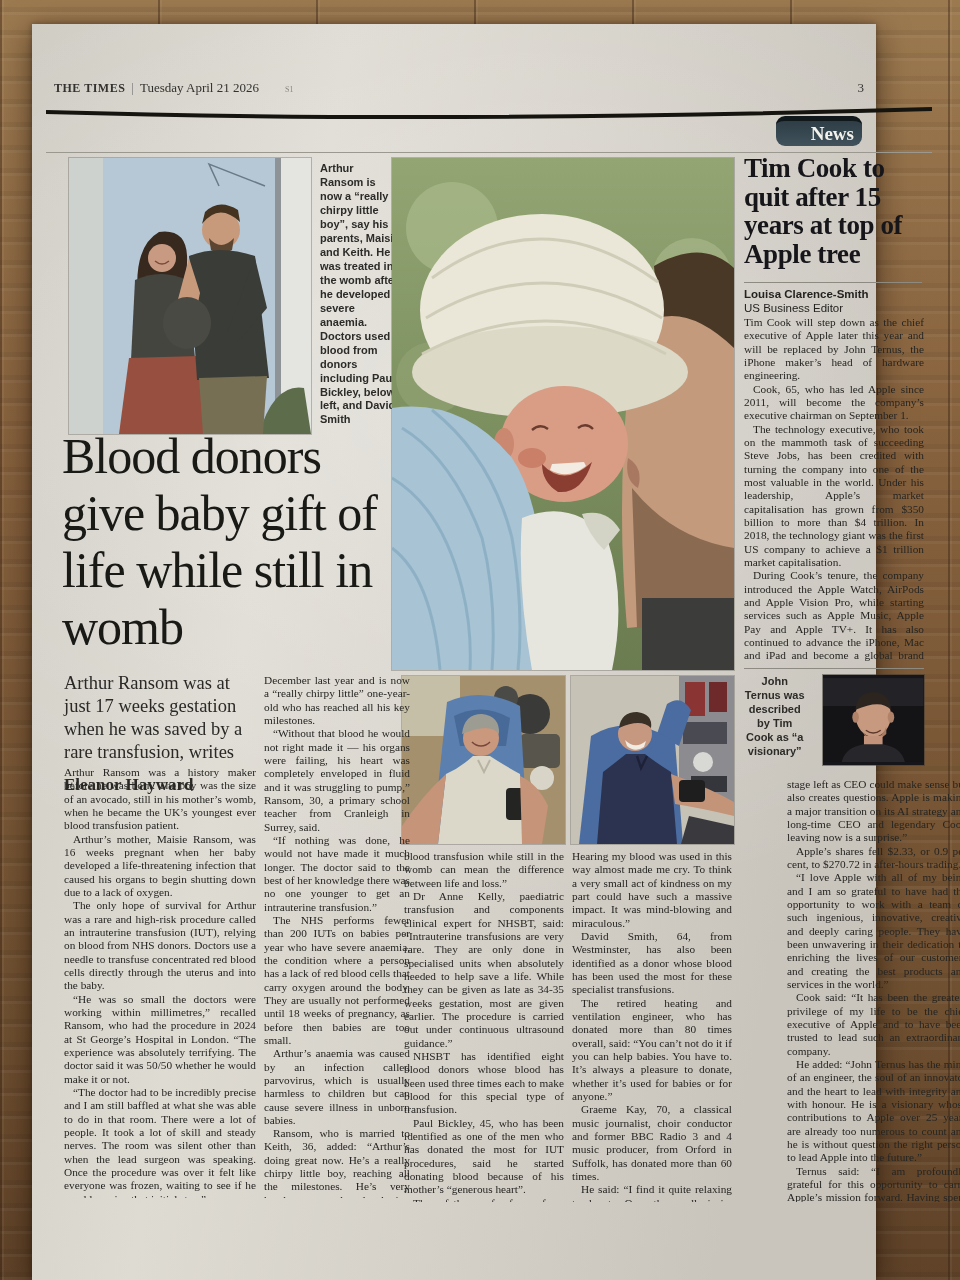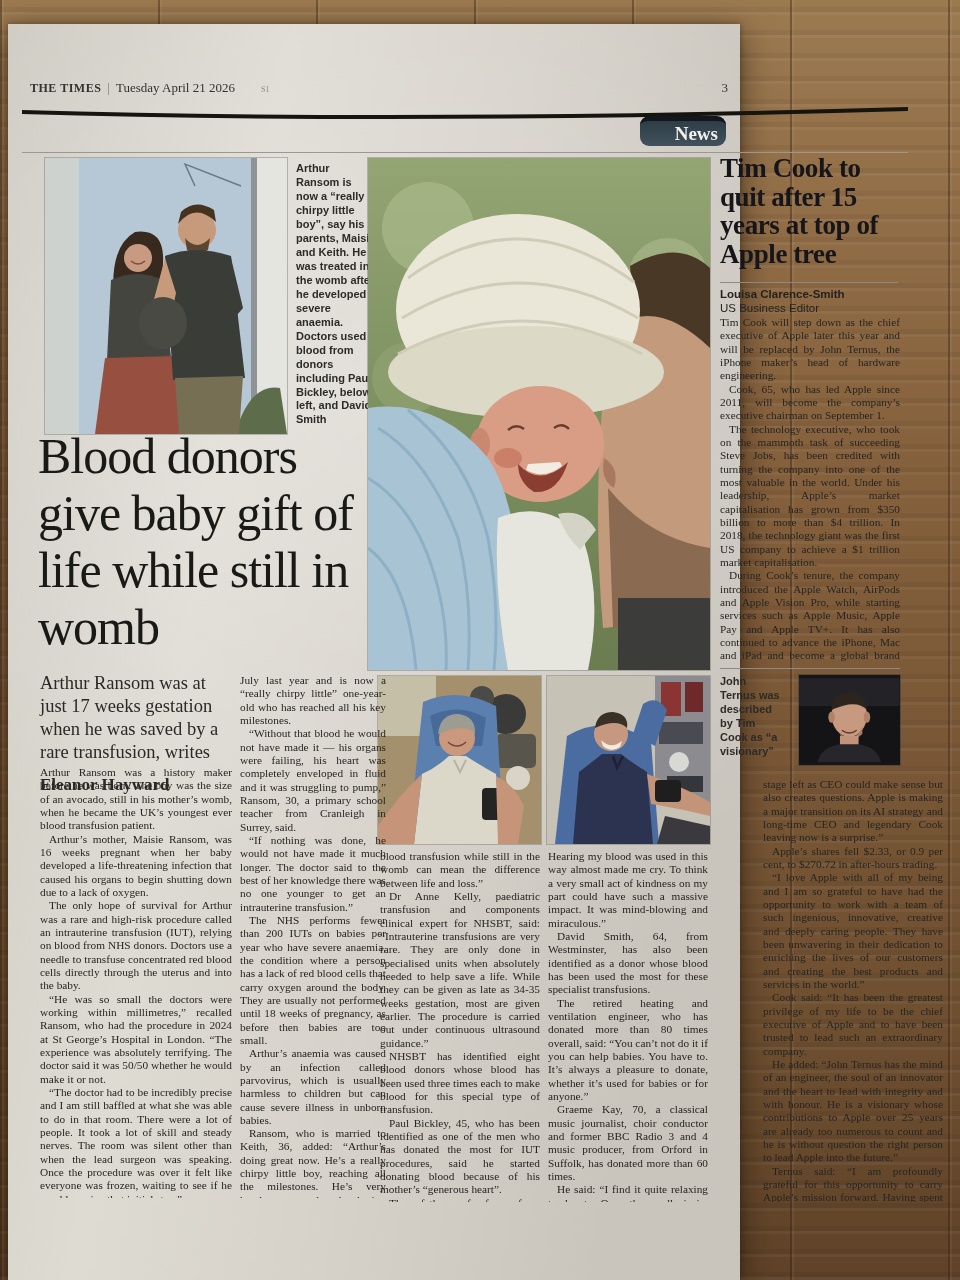--- a/index.html
+++ b/index.html
@@ -7,21 +7,21 @@
   body{
     background-color:#7a5737;
     background-image:
       repeating-linear-gradient(90deg, rgba(50,28,14,.38) 0 2px, rgba(255,255,255,.05) 2px 4px, transparent 4px 158px),
       repeating-linear-gradient(0deg, rgba(255,255,255,.045) 0 3px, rgba(0,0,0,.05) 3px 8px, transparent 8px 23px),
       linear-gradient(180deg, #9c7a50, #86613d 35%, #6e4f30 80%, #5f4228);
     font-family:"Liberation Serif", serif;
     position:relative;
   }
   .sheet{
-    position:absolute; left:8px; top:24px; width:732px; height:1256px;
+    position:absolute; left:32px; top:24px; width:844px; height:1256px;
     background:
       radial-gradient(120% 60% at 50% 30%, rgba(255,255,255,.25), rgba(0,0,0,0) 70%),
       linear-gradient(100deg, #cfccc4, #dedbd3 30%, #d6d2ca 55%, #c9c5bd 85%),
       #d6d2ca;
     box-shadow: 0 8px 30px rgba(20,10,4,.55), 0 0 6px rgba(20,10,4,.35);
     color:#23221f;
   }
   
   .mast{ position:absolute; left:22px; top:56px; width:872px; height:20px; font-size:13px; color:#33322f; }
   .mast .paper{ font-weight:700; letter-spacing:.5px; font-size:12px; }
@@ -81,21 +81,21 @@
     position:absolute; left:712px; top:130px; width:180px;
     font-size:27px; line-height:1.06; font-weight:700; color:#16161a; letter-spacing:-.4px;
   }
   .sideRule{ position:absolute; left:712px; top:258px; width:178px; height:1px; background:#8d8a82; }
   .sideBy{ position:absolute; left:712px; top:264px; width:178px;
     font-family:"Liberation Sans",sans-serif; font-size:11.5px; line-height:1.2; color:#242320; }
   .sideBy .name{ font-weight:700; }
   .sideBody1{ left:712px; top:292px; width:180px; height:348px; }
   .sideBody2{ left:712px; top:754px; width:180px; height:424px;margin-left:43px; }
   .ternusBox{ position:absolute; left:712px; top:644px; width:180px; height:104px;
-    border-top:1px solid #8d8a82; padding-top:6px; display:flex; gap:18px; }
+    border-top:1px solid #8d8a82; padding-top:6px; display:flex; gap:18px;text-align:center; }
   .ternusCap{ width:66px; }
   .ternusPh{ width:108px; height:90px; background:#16161a; overflow:hidden; box-shadow:0 0 0 1px rgba(60,58,54,.5); }
   .ternusPh svg{ display:block; width:100%; height:100%; }
 </style>
 </head>
 <body>
 
 <div class="sheet">
 
   <div class="mast">
@@ -240,22 +240,22 @@
 
   <div class="bodycol col1">
     <p class="first">Arthur Ransom was a history maker before he was born. The boy was the size of an avocado, still in his mother’s womb, when he became the UK’s youngest ever blood transfusion patient.</p>
     <p>Arthur’s mother, Maisie Ransom, was 16 weeks pregnant when her baby developed a life-threatening infection that caused his organs to begin shutting down due to a lack of oxygen.</p>
     <p>The only hope of survival for Arthur was a rare and high-risk procedure called an intrauterine transfusion (IUT), relying on blood from NHS donors. Doctors use a needle to transfuse concentrated red blood cells directly through the uterus and into the baby.</p>
     <p>“He was so small the doctors were working within millimetres,” recalled Ransom, who had the procedure in 2024 at St George’s Hospital in London. “The experience was absolutely terrifying. The doctor said it was 50/50 whether he would make it or not.</p>
     <p>“The doctor had to be incredibly precise and I am still baffled at what she was able to do in that room. There were a lot of people. It took a lot of skill and steady nerves. The room was silent other than when the lead surgeon was speaking. Once the procedure was over it felt like everyone was frozen, waiting to see if he would survive that initial step.”</p>
 
   </div>
   <div class="bodycol col2">
-    <p class="first">July last year and is now a “really chirpy little” one-year-old who has reached all his key milestones.</p>
-    <p>“Without that blood he would not have made it — his organs were failing, his heart was completely enveloped in fluid and it was struggling to pump,” Ransom, 30, a primary school teacher from Cranleigh in Surrey, said.</p>
+    <p class="first">December last year and is now a “really chirpy little” one-year-old who has reached all his key milestones.</p>
+    <p>“Without that blood he would not right made it — his organs were failing, his heart was completely enveloped in fluid and it was struggling to pump,” Ransom, 30, a primary school teacher from Cranleigh in Surrey, said.</p>
     <p>“If nothing was done, he would not have made it much longer. The doctor said to the best of her knowledge there was no one younger to get an intrauterine transfusion.”</p>
     <p>The NHS performs fewer than 200 IUTs on babies per year who have severe anaemia, the condition where a person has a lack of red blood cells that carry oxygen around the body. They are usually not performed until 18 weeks of pregnancy, as before then babies are too small.</p>
     <p>Arthur’s anaemia was caused by an infection called parvovirus, which is usually harmless to children but can cause severe illness in unborn babies.</p>
     <p>Ransom, who is married to Keith, 36, added: “Arthur’s doing great now. He’s a really chirpy little boy, reaching all the milestones. He’s very handsome and developing normally. He keeps us on our toes. I think every day about how lucky I am.”</p>
 
   </div>
   <div class="bodycol col3">
     <p class="first">blood transfusion while still in the womb can mean the difference between life and loss.”</p>
     <p>Dr Anne Kelly, paediatric transfusion and components clinical expert for NHSBT, said: “Intrauterine transfusions are very rare. They are only done in specialised units when absolutely needed to help save a life. While they can be given as late as 34-35 weeks gestation, most are given earlier. The procedure is carried out under continuous ultrasound guidance.”</p>
     <p>NHSBT has identified eight blood donors whose blood has been used three times each to make blood for this special type of transfusion.</p>

